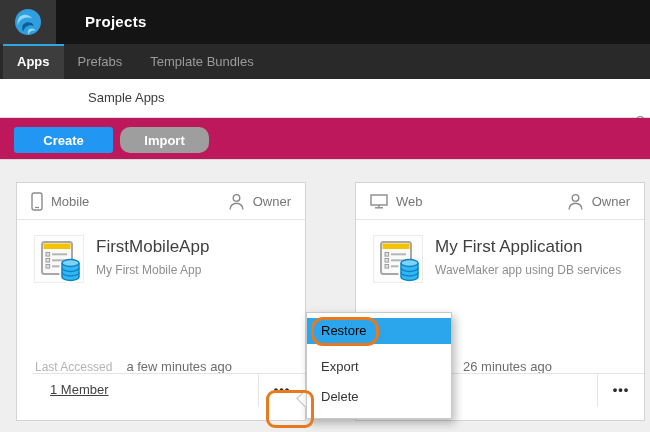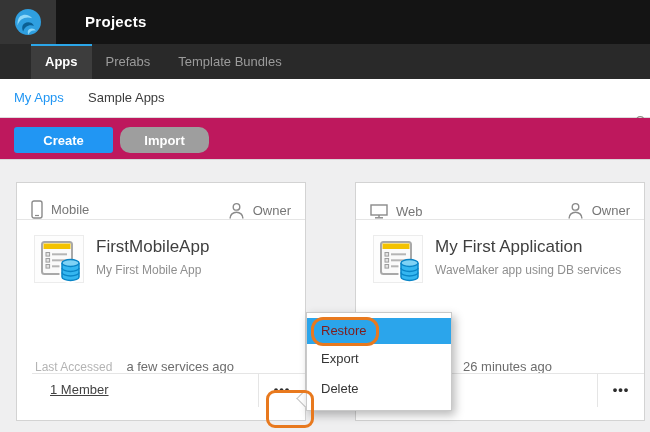--- a/index.html
+++ b/index.html
@@ -8,21 +8,21 @@
 
   
   .appbar{position:absolute;top:0;left:0;right:0;height:44px;background:#141414;}
   .logo-box{position:absolute;left:0;top:0;width:56px;height:44px;background:#353535;
             display:flex;align-items:center;justify-content:center;cursor:pointer;}
   .page-title{position:absolute;left:85px;top:0;margin:0;line-height:44px;font-size:15px;
               font-weight:700;color:#ffffff;letter-spacing:.3px;}
 
   
   .tabs{position:absolute;top:44px;left:0;right:0;height:35px;background:#292929;
-        display:flex;padding-left:31px;box-sizing:border-box;}
+        display:flex;padding-left:3px;box-sizing:border-box;}
   .tab{height:35px;line-height:32px;padding:0 14px;font-size:13px;color:#9b9b9b;
        border-top:2px solid transparent;box-sizing:border-box;cursor:pointer;}
   .tab.active{background:#3d3d3d;color:#ffffff;border-top-color:#2ba6e9;font-weight:700;}
 
   
   .subnav{position:absolute;top:79px;left:0;right:0;height:39px;background:#ffffff;
           border-bottom:1px solid #dcdcdc;box-sizing:border-box;}
   .sub{position:absolute;top:0;line-height:38px;font-size:13px;color:#3c3c3c;cursor:pointer;}
   .sub.active{color:#2196f3;}
   .sub-myapps{left:14px;} .sub-sampleapps{left:88px;}
@@ -34,21 +34,21 @@
   .btn{position:absolute;top:9px;height:26px;border:none;border-radius:3px;color:#fff;
        font-size:13px;font-weight:700;font-family:inherit;cursor:pointer;}
   .btn-create{left:14px;width:99px;background:#2196f3;}
   .btn-import{left:120px;width:89px;background:#9e9e9e;border-radius:10px;}
 
   
   .card{position:absolute;top:182px;width:290px;height:239px;background:#ffffff;
         border:1px solid #d3d3d3;box-sizing:border-box;}
   .card-left{left:16px;} .card-right{left:355px;}
   .card-head{position:absolute;top:0;left:0;right:0;height:36px;border-bottom:1px solid #e5e5e5;
-             display:flex;align-items:flex-end;justify-content:space-between;padding:0 14px;
+             display:flex;align-items:center;justify-content:space-between;padding:0 14px;
              color:#767676;font-size:13px;}
   .head-grp{display:flex;align-items:center;gap:8px;}
   .appicon{position:absolute;left:17px;top:52px;width:50px;height:48px;cursor:pointer;}
   .app-name{position:absolute;left:79px;top:54px;font-size:17px;color:#3f3f3f;cursor:pointer;}
   .app-desc{position:absolute;left:79px;top:80px;font-size:12px;color:#8f8f8f;}
   .accessed{position:absolute;left:18px;top:176px;font-size:12px;white-space:nowrap;}
   .la-label{color:#b4b4b4;}
   .la-value{color:#6d6d6d;font-size:13px;margin-left:14px;}
   .card-right .la-value{margin-left:89px;margin-top:34px;}
   .card-foot{position:absolute;left:0;right:0;bottom:12px;height:34px;border-top:1px solid #e5e5e5;margin-left:15px;}
@@ -56,21 +56,21 @@
            text-decoration:underline;cursor:pointer;}
   .dots{position:absolute;right:0;top:0;width:47px;height:33px;border-left:1px solid #e5e5e5;
         text-align:center;line-height:32px;font-size:13px;font-weight:700;letter-spacing:1px;
         color:#2e2e2e;cursor:pointer;box-sizing:border-box;}
 
   
   .menu{position:absolute;left:306px;top:312px;width:146px;background:#ffffff;
         border:1px solid #c9c9c9;box-shadow:3px 4px 9px rgba(0,0,0,.28);
         padding:5px 0 6px;z-index:10;box-sizing:border-box;}
   .menu-item{height:30px;line-height:30px;padding-left:14px;font-size:13px;color:#353535;cursor:pointer;}
-  .menu-item.highlighted{background:#2ba5eb;color:#7f1d1d;height:26px;line-height:26px;margin-bottom:0;}
+  .menu-item.highlighted{background:#2ba5eb;color:#000000;height:26px;line-height:26px;margin-bottom:8px;}
   .pointer{position:absolute;left:299px;top:392px;width:12px;height:12px;background:#ffffff;
            border-left:1px solid #c4c4c4;border-bottom:1px solid #c4c4c4;
            transform:rotate(45deg);z-index:9;}
 
   
   .ann{position:absolute;border:3px solid #e8791e;z-index:20;pointer-events:none;}
   .ann-restore{left:311px;top:317px;width:62px;height:23px;border-radius:12px;}
   .ann-dots{left:266px;top:390px;width:42px;height:32px;border-radius:9px;}
 </style>
 </head>
@@ -90,21 +90,20 @@
     <h1 class="page-title">Projects</h1>
   </header>
 
   <nav class="tabs">
     <div class="tab active">Apps</div>
     <div class="tab">Prefabs</div>
     <div class="tab">Template Bundles</div>
   </nav>
 
   <nav class="subnav">
-    <span class="sub active sub-myapps">My Apps</span>
     <span class="sub sub-sampleapps">Sample Apps</span>
     <span class="sub-clip">Cr</span>
   </nav>
 
   <div class="toolbar">
     <button class="btn btn-create">Create</button>
     <button class="btn btn-import">Import</button>
   </div>
 
   <section class="card card-left">
@@ -140,21 +139,21 @@
         <path d="M1 4 v14 a8.5 3.4 0 0 0 17 0 V4" fill="#fff" stroke="#fff" stroke-width="5"></path>
         <path d="M1 4 v14 a8.5 3.4 0 0 0 17 0 V4" fill="#35b6f0" stroke="#0a85c7" stroke-width="1.5"></path>
         <path d="M1 9 a8.5 3.4 0 0 0 17 0" fill="none" stroke="#0a85c7" stroke-width="1.5"></path>
         <path d="M1 13.5 a8.5 3.4 0 0 0 17 0" fill="none" stroke="#0a85c7" stroke-width="1.5"></path>
         <ellipse cx="9.5" cy="4" rx="8.5" ry="3.4" fill="#7fd2f5" stroke="#0a85c7" stroke-width="1.5"></ellipse>
       </g>
     </svg>
     <div class="app-name">FirstMobileApp</div>
     <div class="app-desc">My First Mobile App</div>
     <div class="accessed">
-      <span class="la-label">Last Accessed</span><span class="la-value">a few services ago</span>
+      <span class="la-label">Last Accessed</span><span class="la-value">a few minutes ago</span>
     </div>
     <div class="card-foot">
       <a class="members">1 Member</a>
       <span class="dots">•••</span>
     </div>
   </section>
 
   <section class="card card-right">
     <div class="card-head">
       <span class="head-grp">

